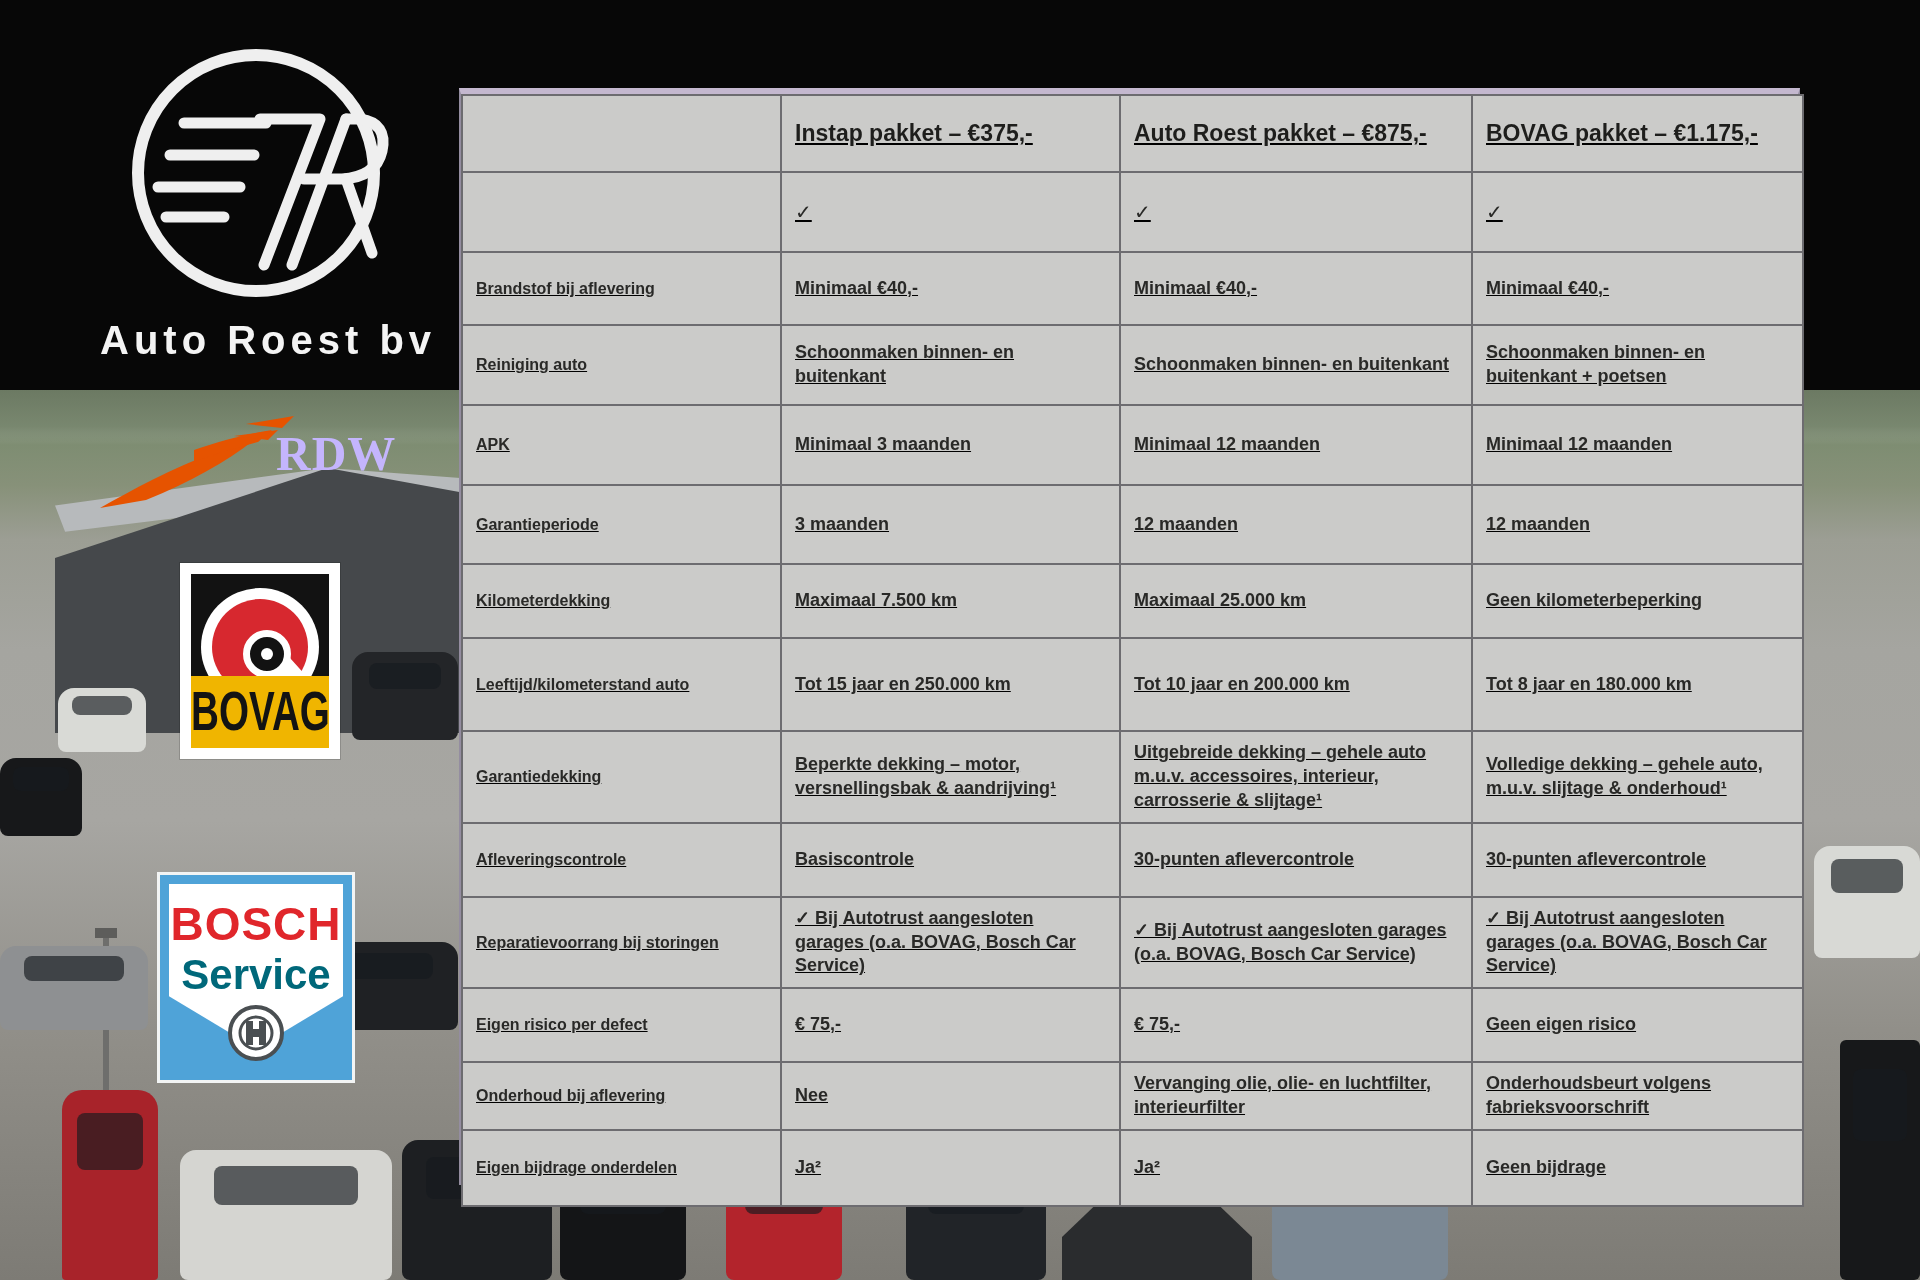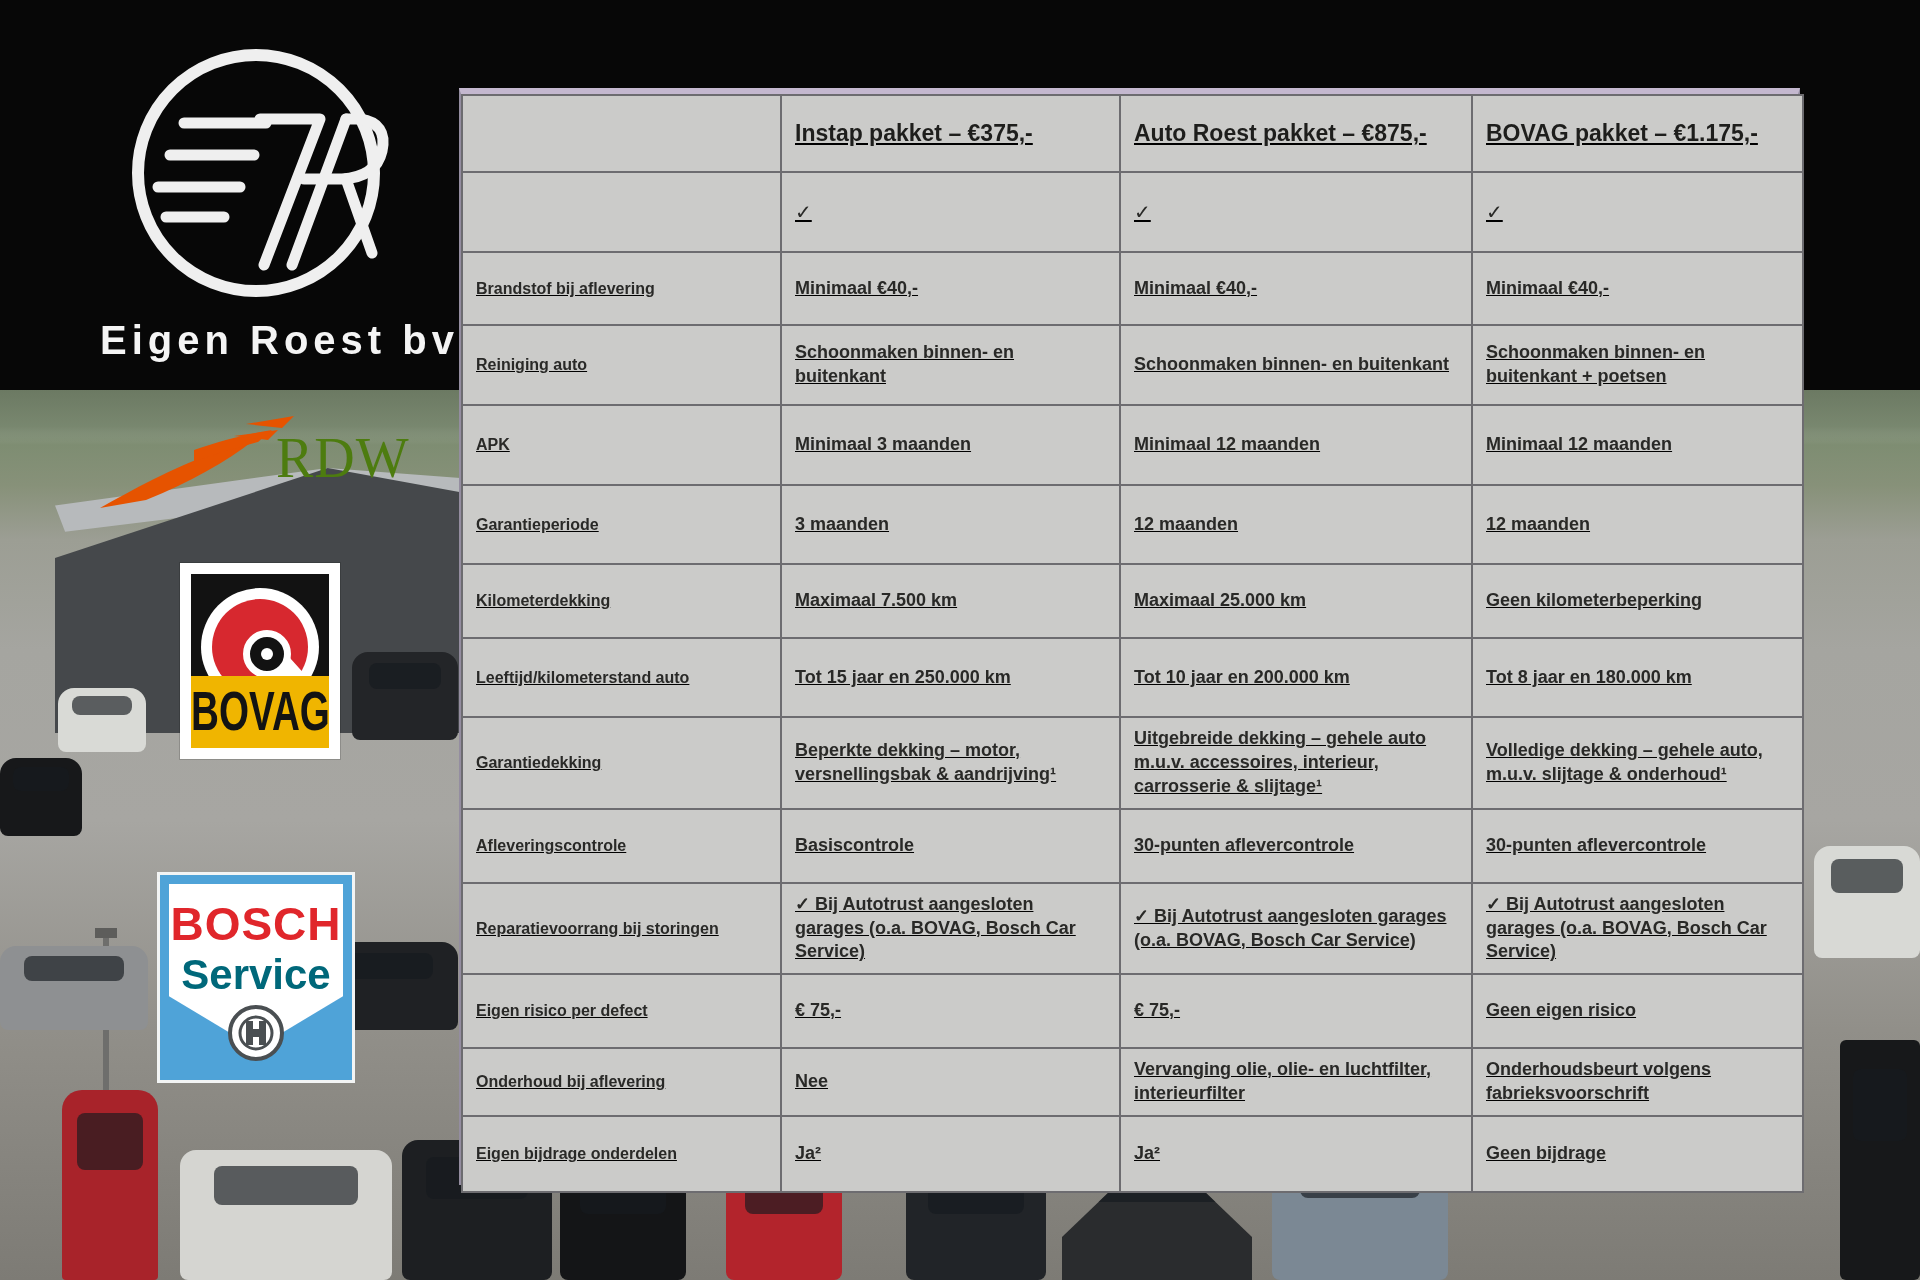--- a/index.html
+++ b/index.html
@@ -26,21 +26,21 @@
   .band{position:absolute;left:0;top:0;width:1920px;height:390px;background:#070707;}
 
   
   .ar-logo{position:absolute;left:88px;top:20px;width:380px;height:360px;}
   .ar-name{position:absolute;left:100px;top:318px;width:360px;color:#f4f4f4;
     font-size:40px;font-weight:700;letter-spacing:5px;white-space:nowrap;}
 
   
   .rdw{position:absolute;left:98px;top:412px;width:320px;height:110px;}
   .rdw-text{position:absolute;left:178px;top:14px;font-family:"Liberation Serif",serif;
-    font-size:56px;font-weight:400;color:#4d7c0f;letter-spacing:1px;}
+    font-size:48px;font-weight:700;color:#c4b5fd;letter-spacing:1px;}
 
   
   .bovag{position:absolute;left:180px;top:563px;width:160px;height:196px;background:#fff;
     box-shadow:0 0 0 1px rgba(0,0,0,.15);}
   .bovag-top{position:absolute;left:11px;top:11px;width:138px;height:146px;background:#121212;overflow:hidden;}
   .bovag-ring{position:absolute;left:50%;top:50%;width:118px;height:118px;margin:-59px 0 0 -59px;
     border-radius:50%;background:#fff;}
   .bovag-red{position:absolute;left:50%;top:50%;width:96px;height:96px;margin:-48px 0 0 -48px;
     border-radius:50%;background:#d7282f;}
   .bovag-key{position:absolute;left:64px;top:66px;width:26px;height:76px;background:#fff;
@@ -114,21 +114,21 @@
       <path d="M96 88 H178"></path>
       <path d="M82 120 H166"></path>
       <path d="M70 152 H152"></path>
       <path d="M78 182 H136"></path>
       <path d="M172 84 H232 L176 230"></path>
       <path d="M258 84 L204 230"></path>
       <path d="M258 84 H272 Q300 88 294 116 Q288 142 254 144 H216"></path>
       <path d="M258 144 L284 218"></path>
     </g>
   </svg>
-  <div class="ar-name">Eigen Roest bv</div>
+  <div class="ar-name">Auto Roest bv</div>
 
   <div class="rdw">
     <svg width="200" height="110" viewBox="0 0 200 110">
       <g fill="#e65300">
         <path d="M2 96 C34 78 74 56 118 40 L156 28 C128 50 92 70 48 88 Z"></path>
         <path d="M96 38 C124 28 150 22 174 18 L160 30 C138 36 116 42 96 50 Z"></path>
         <path d="M148 12 L196 4 L184 16 Z"></path>
         <path d="M136 24 L180 18 L170 28 Z"></path>
       </g>
     </svg>
@@ -206,21 +206,21 @@
           <td class="val">3 maanden</td>
           <td class="val">12 maanden</td>
           <td class="val">12 maanden</td>
         </tr>
         <tr style="height:74px">
           <td class="lblcell">Kilometerdekking</td>
           <td class="val">Maximaal 7.500 km</td>
           <td class="val">Maximaal 25.000 km</td>
           <td class="val">Geen kilometerbeperking</td>
         </tr>
-        <tr style="height:79px">
+        <tr style="height:93px">
           <td class="lblcell">Leeftijd/kilometerstand auto</td>
           <td class="val">Tot 15 jaar en 250.000 km</td>
           <td class="val">Tot 10 jaar en 200.000 km</td>
           <td class="val">Tot 8 jaar en 180.000 km</td>
         </tr>
         <tr style="height:92px">
           <td class="lblcell">Garantiedekking</td>
           <td class="val">Beperkte dekking – motor, versnellingsbak &amp; aandrijving¹</td>
           <td class="val">Uitgebreide dekking – gehele auto m.u.v. accessoires, interieur, carrosserie &amp; slijtage¹</td>
           <td class="val">Volledige dekking – gehele auto, m.u.v. slijtage &amp; onderhoud¹</td>

